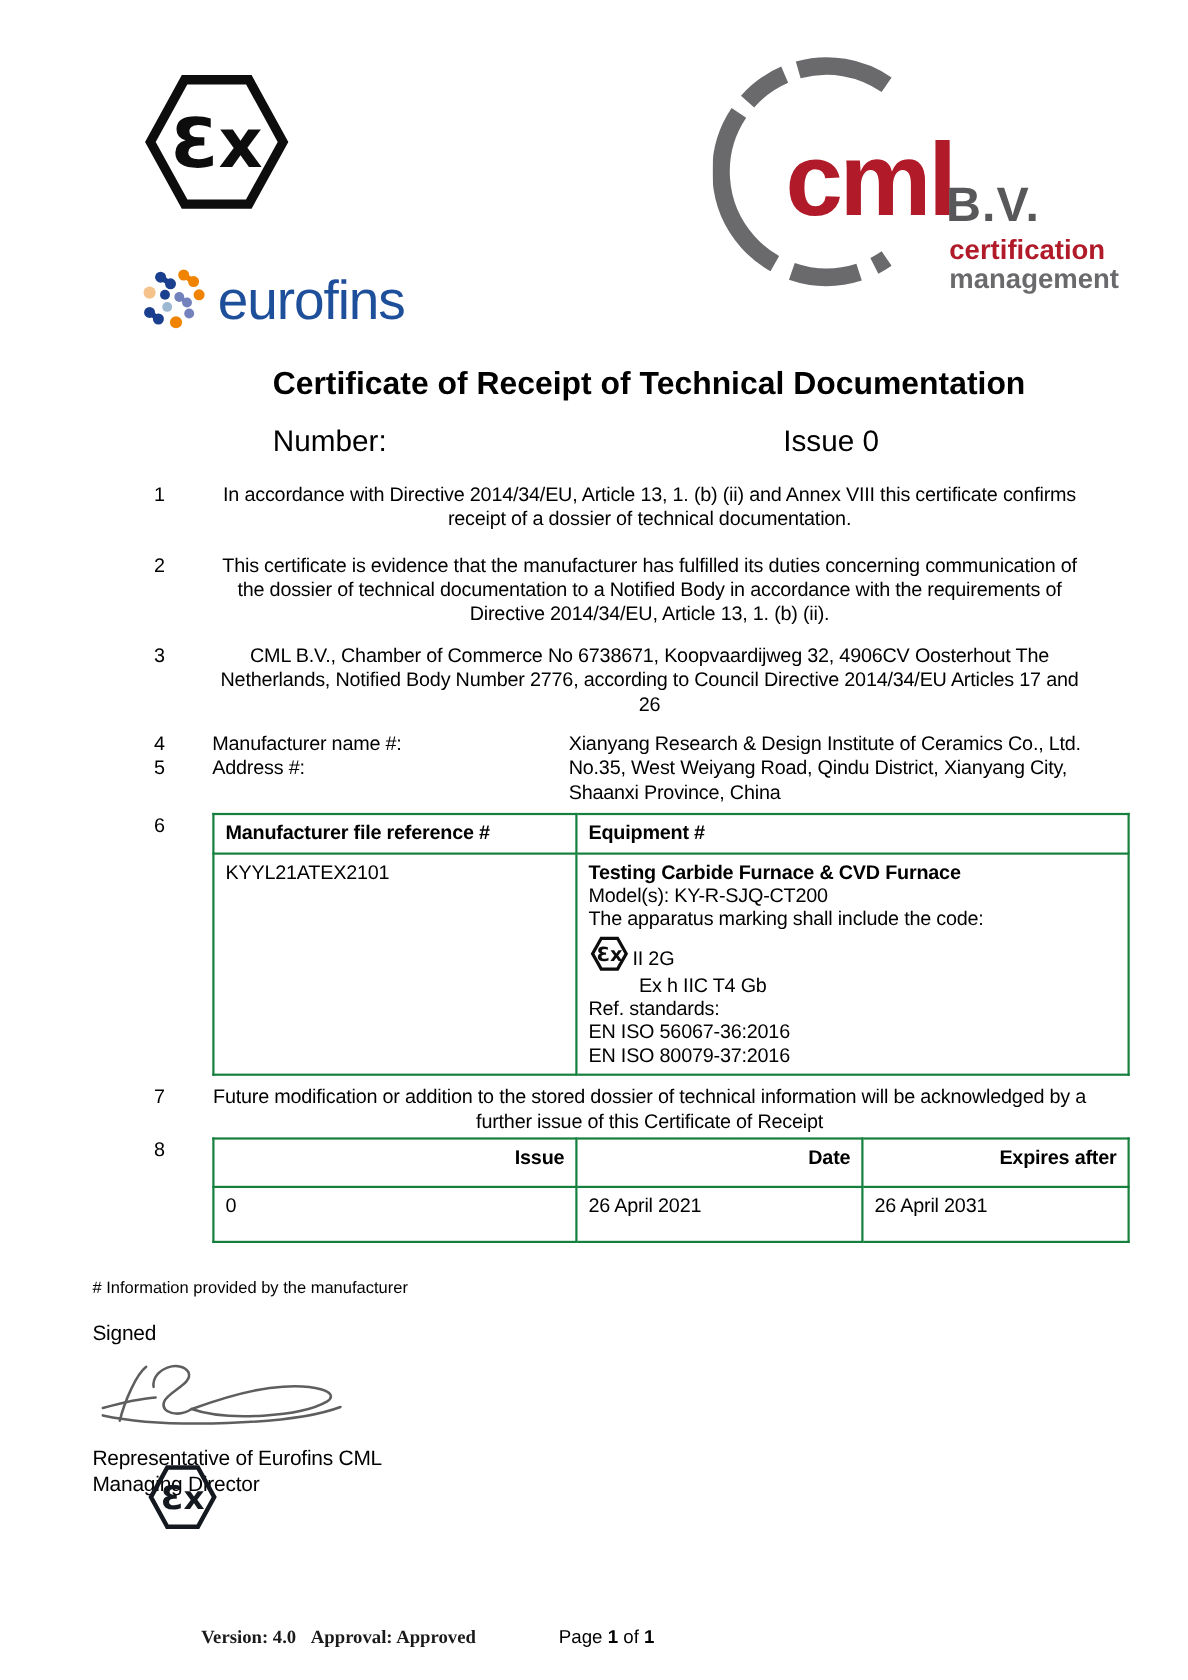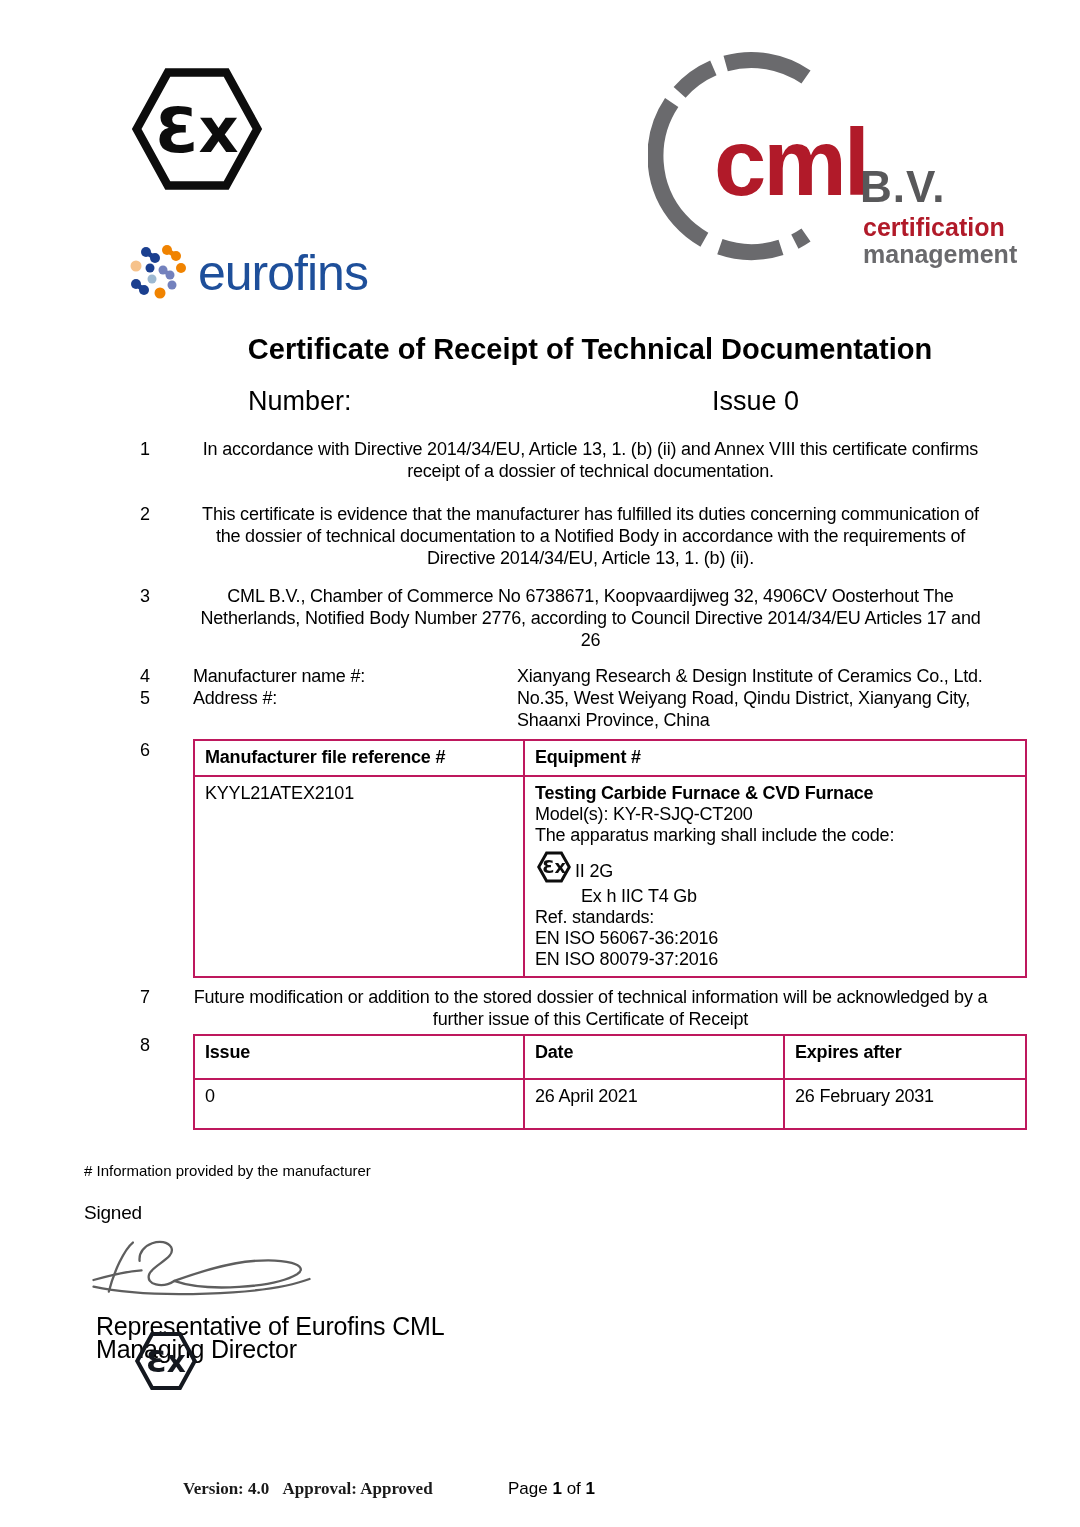--- a/index.html
+++ b/index.html
@@ -34,41 +34,41 @@
   .clause-num { width:53px; flex:0 0 53px; }
   .clause-text { width:795px;text-align:center; }
   .mb21 { margin-bottom:21px; } .mb16 { margin-bottom:16px; }
   .mb14 { margin-bottom:14px; } .mb8 { margin-bottom:8px; } .mb4 { margin-bottom:4px; }
   .man-row { display:flex; padding-left:140px; }
   .man-label { width:324px; flex:0 0 324px; }
   .man-value { width:487px; }
   
   .table-row6, .table-row8 { display:flex; padding-left:140px; }
   .tbl { border-collapse:collapse; table-layout:fixed; }
-  .tbl td, .tbl th { border:2px solid #be185d; text-align:left; vertical-align:top;
+  .tbl td, .tbl th { border:2px solid #15803d; text-align:left; vertical-align:top;
                      font-size:18px; line-height:21px; letter-spacing:-0.2px; padding:6px 10px; }
   .tbl th { font-weight:bold; }
   .eq-tbl { width:832px; }
   .eq-tbl .c1 { width:330px; } .eq-tbl .c2 { width:502px; }
   .eq-tbl th { height:36px; }
   .file-ref-cell { padding-top:20px; }
   .eq-title { font-weight:bold; }
   .marking-line { display:flex; align-items:flex-end; height:36px; margin:2px 0; }
   .marking-group { margin-left:2px; padding-bottom:2px; }
   .marking-code { padding-left:46px; }
   .issue-tbl { width:832px; }
   .issue-tbl .c1 { width:330px; } .issue-tbl .c2 { width:260px; } .issue-tbl .c3 { width:242px; }
-  .issue-tbl th { height:44px; }
+  .issue-tbl th { height:44px;text-align:right; }
   .issue-tbl td { height:50px; }
   
   .sig-block { padding-left:84px; margin-top:30px; }
   .sig-note { font-size:15px; letter-spacing:0; margin-bottom:20px; }
   .sig-signed { font-size:19px; margin-bottom:8px; }
   .sig-image { margin-left:-6px; }
-  .sig-rep { font-size:25px; line-height:23px; margin-top:6px;margin-left:12px; }
+  .sig-rep { font-size:19px; line-height:23px; margin-top:6px; }
   
   .ex-logo-bottom { position:absolute; left:131px; top:1330px; }
   .footer { position:absolute; left:0; top:1479px; width:1080px; font-size:17px; }
   .footer-version { position:absolute; left:183px; font-family:"Liberation Serif", serif; font-weight:600; color:#1a1a1a; }
   .footer-version .sep { display:inline-block; width:10px; }
   .footer-page { position:absolute; left:508px; font-family:"Liberation Sans", sans-serif; }
   .footer-page b { font-weight:bold; }
   .atex-text { font-family:"DejaVu Sans", sans-serif; font-weight:bold; }
 </style>
 </head>
@@ -203,21 +203,21 @@
           </colgroup>
         <tbody>
             <tr>
           <th>Issue</th>
           <th>Date</th>
           <th>Expires after</th>
         </tr>
         <tr>
           <td>0</td>
           <td>26 April 2021</td>
-          <td>26 February 2031</td>
+          <td>26 April 2031</td>
         </tr>
       </tbody>
         </table>
     </div>
 
     <div class="sig-block">
       <div class="sig-note"># Information provided by the manufacturer</div>
       <div class="sig-signed">Signed</div>
       <div class="sig-image">
         <svg width="248" height="72" viewBox="0 0 250 75">

